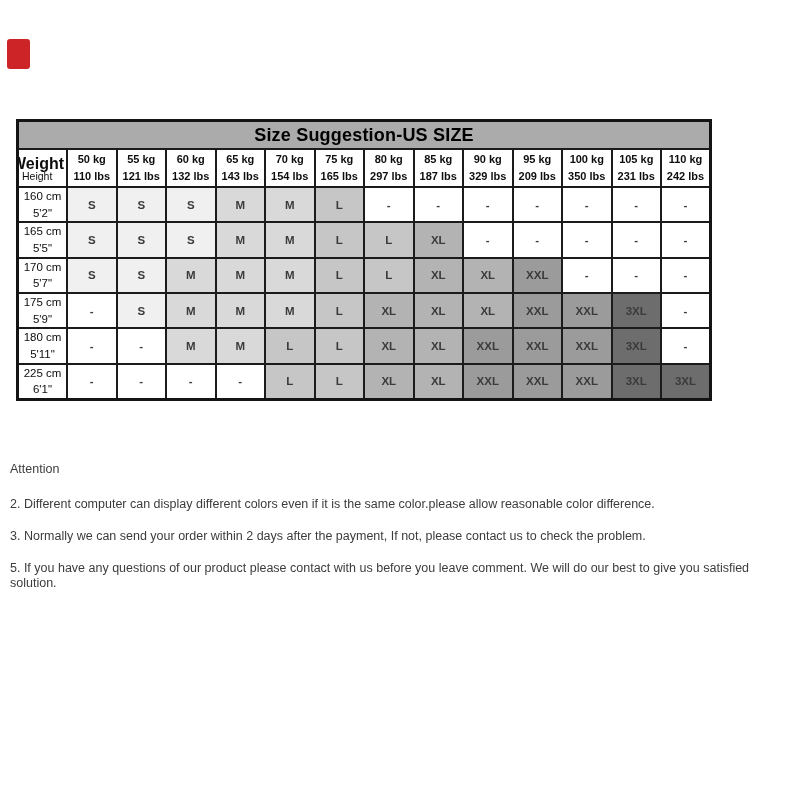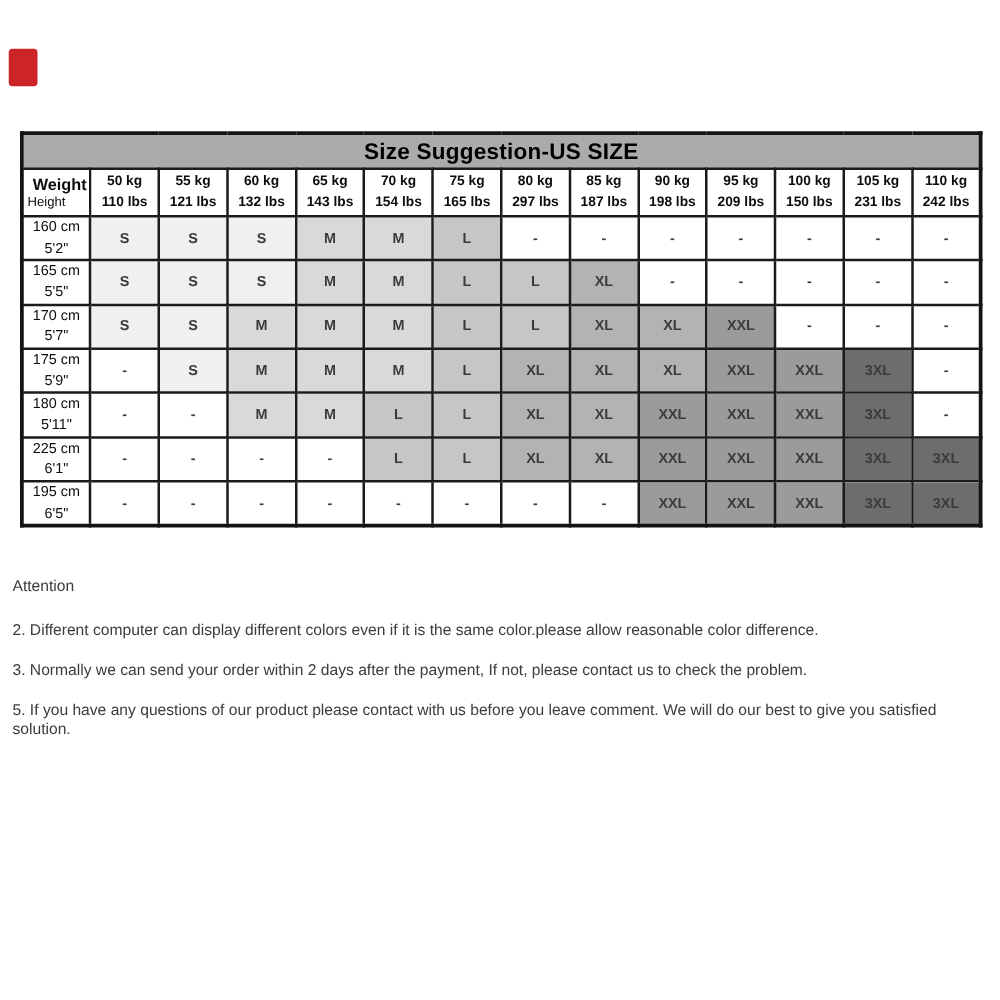--- a/index.html
+++ b/index.html
@@ -6,21 +6,21 @@
   body{
     width:800px;height:800px;background:#ffffff;position:relative;
     font-family:"Liberation Sans","DejaVu Sans",sans-serif;
     -webkit-font-smoothing:antialiased;
   }
   .red-marker{
     position:absolute;left:7px;top:39px;width:23px;height:30px;
     border-radius:3px;background:#cc2427;
   }
   table.size-table{
-    position:absolute;left:16px;top:105px;width:770px;
+    position:absolute;left:16px;top:119px;width:696px;
     border-collapse:collapse;table-layout:fixed;
     border:3px solid #141414;
   }
   table.size-table td{
     border:2px solid #1b1b1b;text-align:center;vertical-align:middle;
     padding:0;overflow:hidden;
   }
   tr.title-row td{
     height:26px;background:#ababab;color:#000;
     font-size:18px;font-weight:bold;letter-spacing:.2px;
@@ -30,21 +30,21 @@
     font-size:11px;font-weight:bold;line-height:1.55;
   }
   td.corner{
     position:relative;background-color:#ababab;
     background-image:linear-gradient(to bottom right,
       rgba(0,0,0,0) calc(50% - 1.2px),
       #1a1a1a calc(50% - 1.2px),
       #1a1a1a calc(50% + 1.2px),
       rgba(0,0,0,0) calc(50% + 1.2px));
   }
-  td.corner .w{position:absolute;top:2px;right:2px;font-size:13px;font-weight:bold;color:#0d0d0d;}
+  td.corner .w{position:absolute;top:2px;right:2px;font-size:16px;font-weight:bold;color:#0d0d0d;}
   td.corner .h{position:absolute;bottom:2px;left:3px;font-size:10.5px;font-weight:normal;color:#0d0d0d;}
   tr.data-row td{height:31px;font-size:11.5px;font-weight:bold;color:#3b3b3b;}
   tr.data-row td.row-header{
     background:#ffffff;color:#0d0d0d;font-weight:normal;
     font-size:11.5px;line-height:1.45;
   }
   .attention{position:absolute;left:10px;top:462px;width:782px;color:#3c3c3c;}
   .attention-title{font-size:12.5px;margin:0 0 21px 0;}
   .attention p.note{font-size:12.5px;margin:0 0 17px 0;line-height:1.2;}
 </style>
@@ -90,29 +90,29 @@
         <td>
           <div>80 kg</div>
           <div>297 lbs</div>
         </td>
         <td>
           <div>85 kg</div>
           <div>187 lbs</div>
         </td>
         <td>
           <div>90 kg</div>
-          <div>198 lbs</div>
+          <div>329 lbs</div>
         </td>
         <td>
           <div>95 kg</div>
           <div>209 lbs</div>
         </td>
         <td>
           <div>100 kg</div>
-          <div>150 lbs</div>
+          <div>350 lbs</div>
         </td>
         <td>
           <div>105 kg</div>
           <div>231 lbs</div>
         </td>
         <td>
           <div>110 kg</div>
           <div>242 lbs</div>
         </td>
       </tr>
@@ -217,39 +217,20 @@
           <div>6'1"</div>
         </td>
         <td style="background: rgb(255, 255, 255);">-</td>
         <td style="background: rgb(255, 255, 255);">-</td>
         <td style="background: rgb(255, 255, 255);">-</td>
         <td style="background: rgb(255, 255, 255);">-</td>
         <td style="background: rgb(198, 198, 198);">L</td>
         <td style="background: rgb(198, 198, 198);">L</td>
         <td style="background: rgb(179, 179, 179);">XL</td>
         <td style="background: rgb(179, 179, 179);">XL</td>
-        <td style="background: rgb(155, 155, 155);">XXL</td>
-        <td style="background: rgb(155, 155, 155);">XXL</td>
-        <td style="background: rgb(155, 155, 155);">XXL</td>
-        <td style="background: rgb(109, 109, 109);">3XL</td>
-        <td style="background: rgb(109, 109, 109);">3XL</td>
-      </tr>
-      <tr class="data-row">
-        <td class="row-header">
-          <div>195 cm</div>
-          <div>6'5"</div>
-        </td>
-        <td style="background: rgb(255, 255, 255);">-</td>
-        <td style="background: rgb(255, 255, 255);">-</td>
-        <td style="background: rgb(255, 255, 255);">-</td>
-        <td style="background: rgb(255, 255, 255);">-</td>
-        <td style="background: rgb(255, 255, 255);">-</td>
-        <td style="background: rgb(255, 255, 255);">-</td>
-        <td style="background: rgb(255, 255, 255);">-</td>
-        <td style="background: rgb(255, 255, 255);">-</td>
         <td style="background: rgb(155, 155, 155);">XXL</td>
         <td style="background: rgb(155, 155, 155);">XXL</td>
         <td style="background: rgb(155, 155, 155);">XXL</td>
         <td style="background: rgb(109, 109, 109);">3XL</td>
         <td style="background: rgb(109, 109, 109);">3XL</td>
       </tr>
     </tbody>
   </table>
 
 <div class="attention">

